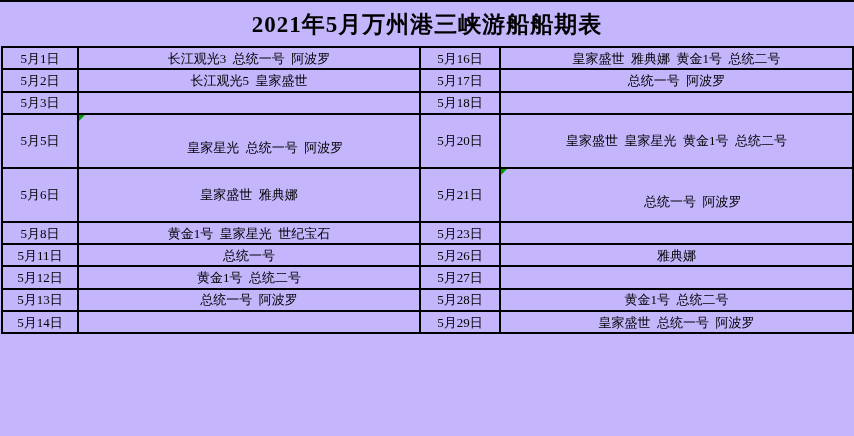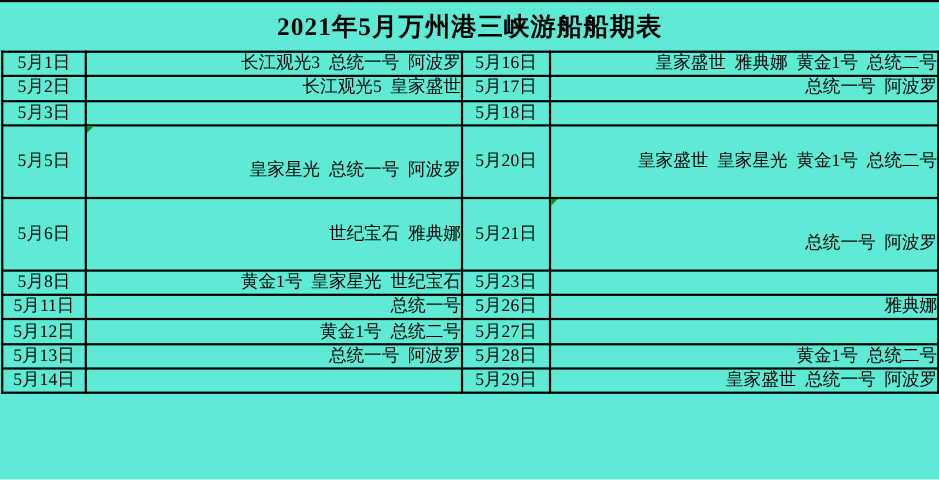--- a/index.html
+++ b/index.html
@@ -1,35 +1,35 @@
 <!DOCTYPE html>
 <html><head>
 <meta charset="utf-8">
 <style>
   html,body{margin:0;padding:0;background:#fff;}
   .page{
-    width:854px;height:436px;box-sizing:border-box;background:#5eead4;
+    width:854px;height:436px;box-sizing:border-box;background:#c4b5fd;
     border-top:2px solid #000;overflow:hidden;
     font-family:"Liberation Serif","DejaVu Serif",serif;color:#000;
   }
   .title{
     height:44px;display:flex;align-items:center;justify-content:center;
     font-size:23px;font-weight:bold;letter-spacing:1px;
   }
   table.sched{
     border-collapse:collapse;table-layout:fixed;
     width:851px;margin-left:1px;
   }
   table.sched td{
     border:2px solid #000;height:20.3px;padding:0;overflow:hidden;
-    font-size:16px;line-height:1;vertical-align:middle;
+    font-size:13px;line-height:1;vertical-align:middle;
   }
   td.date{width:74px;text-align:center;font-size:15px;}
   td.rdate{width:78px;}
-  td.ships{text-align:right;padding-left:4px;white-space:pre;font-size:16px;position:relative;}
+  td.ships{text-align:center;padding-left:4px;white-space:pre;font-size:16px;position:relative;}
   td.lships{width:340px;}
   td.rships{width:351px;}
   .tri{
     position:absolute;top:0;left:0;width:0;height:0;display:block;
     border-top:6px solid #009900;border-right:6px solid transparent;
   }
   .txt{white-space:pre;}
 </style>
 </head>
 <body>
@@ -61,21 +61,21 @@
         <td class="date">5月5日</td>
         <td class="ships lships">
           <span class="tri"></span>
           <span class="txt">皇家星光  总统一号  阿波罗</span>
         </td>
         <td class="date rdate">5月20日</td>
         <td class="ships rships">皇家盛世  皇家星光  黄金1号  总统二号</td>
       </tr>
       <tr>
         <td class="date">5月6日</td>
-        <td class="ships lships">世纪宝石  雅典娜</td>
+        <td class="ships lships">皇家盛世  雅典娜</td>
         <td class="date rdate">5月21日</td>
         <td class="ships rships">
           <span class="tri"></span>
           <span class="txt">总统一号  阿波罗</span>
         </td>
       </tr>
       <tr>
         <td class="date">5月8日</td>
         <td class="ships lships">黄金1号  皇家星光  世纪宝石</td>
         <td class="date rdate">5月23日</td>

